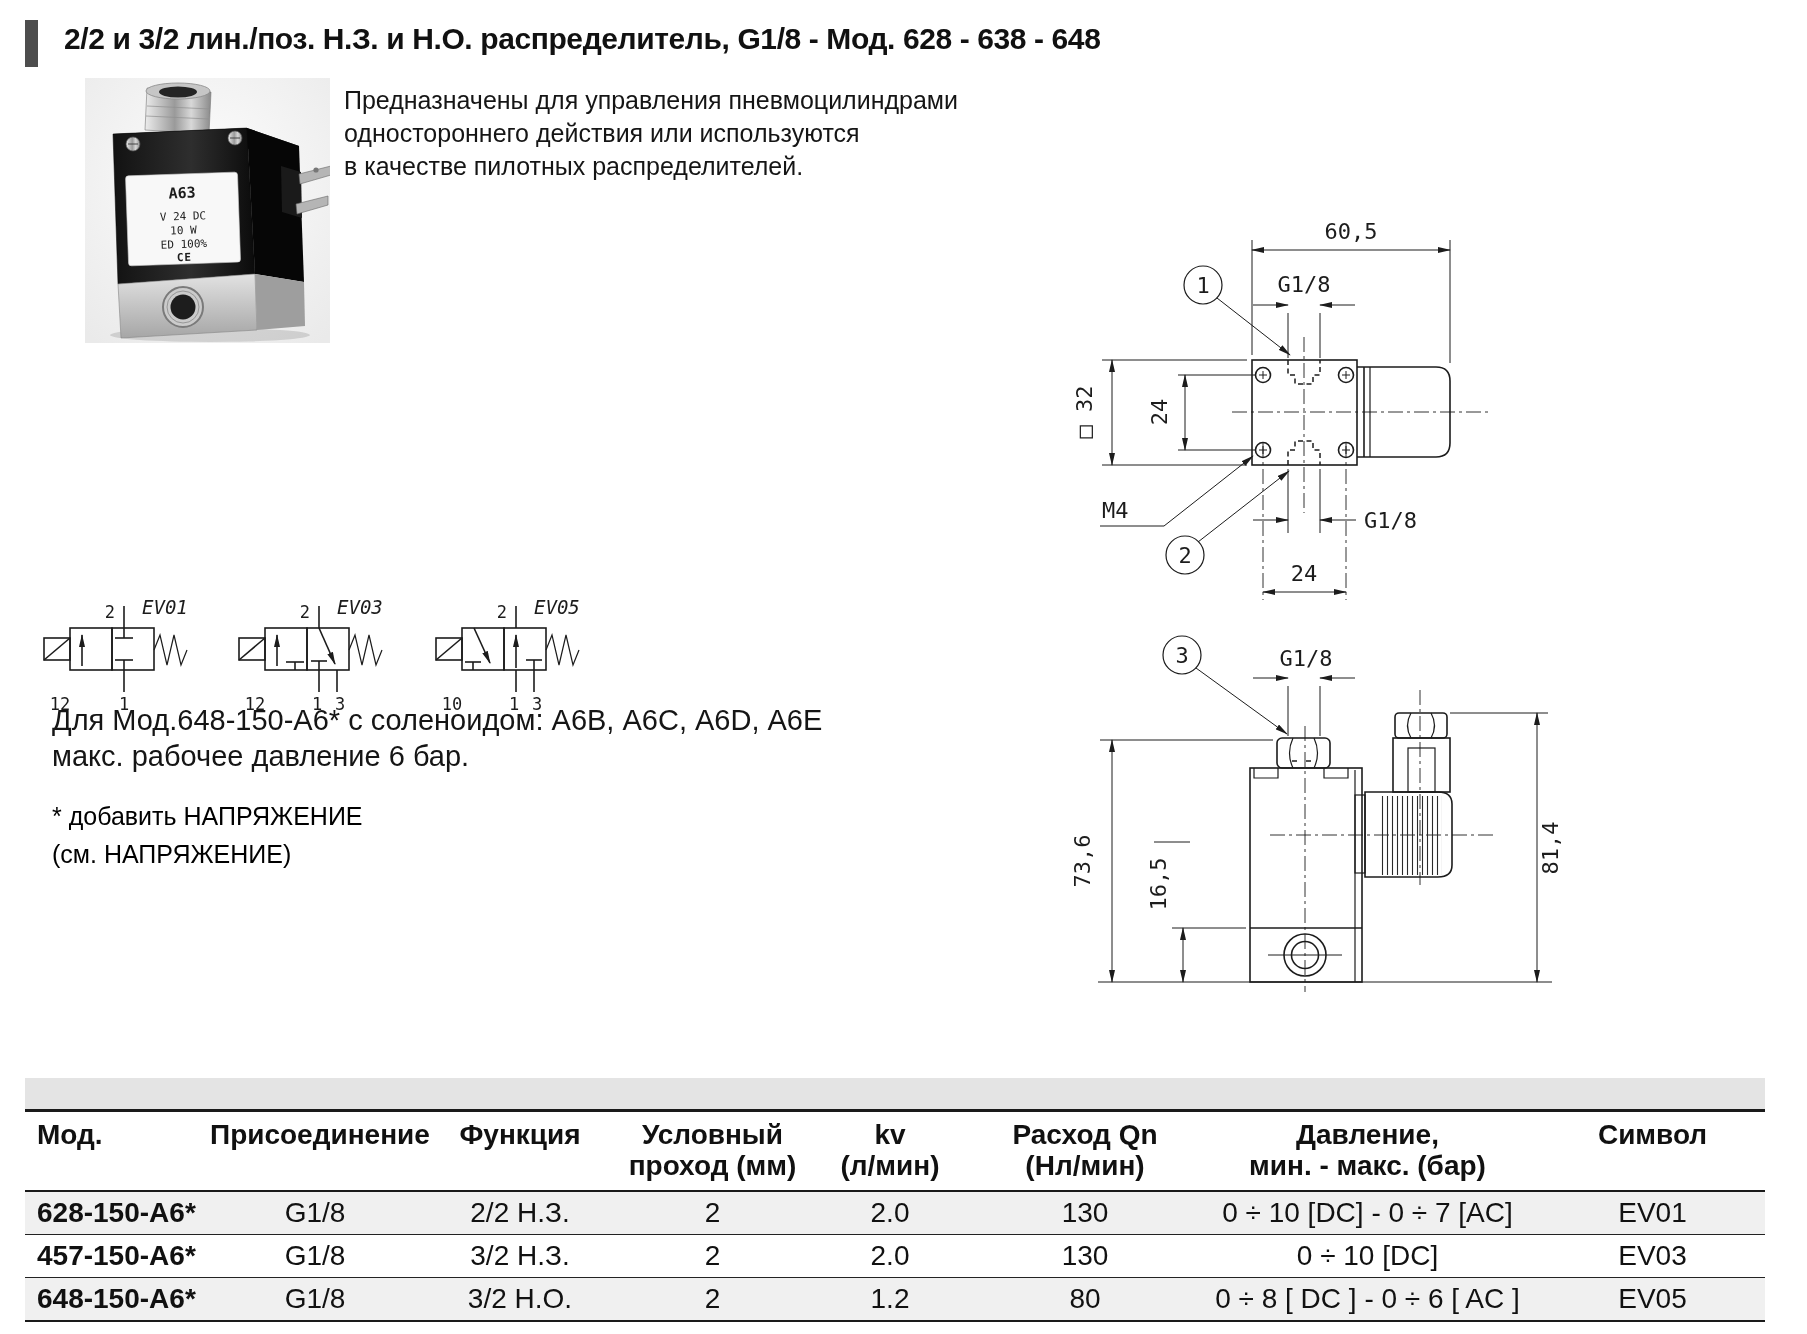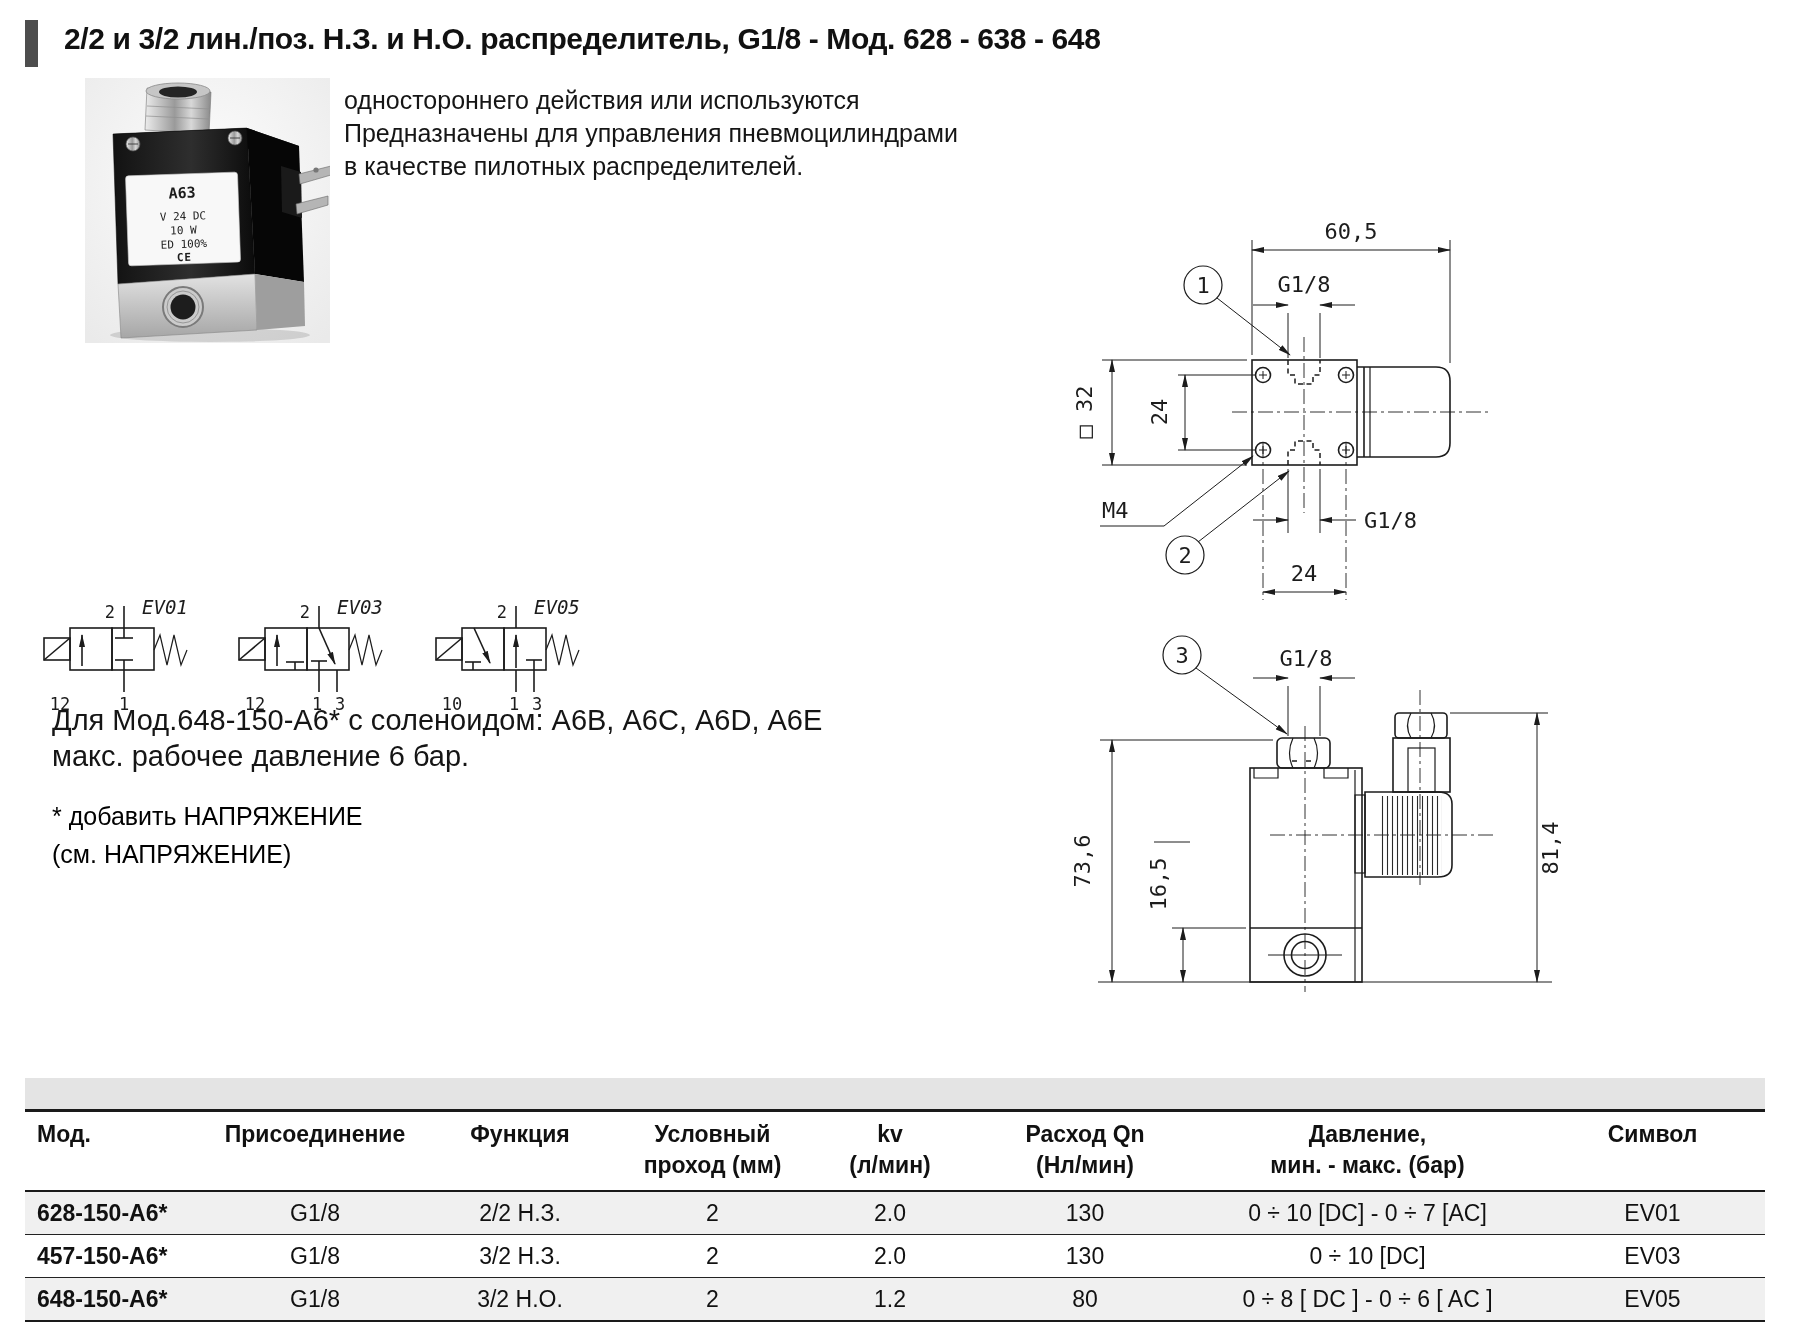--- a/index.html
+++ b/index.html
@@ -20,21 +20,21 @@
   .ln{stroke:#1c1c1c;stroke-width:1.6;fill:none;}
   .med{stroke:#1c1c1c;stroke-width:1.2;fill:none;}
   .thin{stroke:#1c1c1c;stroke-width:1;fill:none;}
   .center{stroke:#1c1c1c;stroke-width:.9;fill:none;stroke-dasharray:15 4 3 4;}
   .dash{stroke:#1c1c1c;stroke-width:1.5;fill:none;stroke-dasharray:5 3.5;}
   .wh{fill:#fff;}
 
   
   .band{position:absolute;left:25px;top:1078px;width:1740px;height:31px;background:#e4e4e4;}
   table.spec{position:absolute;left:25px;top:1109px;width:1740px;border-collapse:collapse;
-             font-size:23px;color:#111;table-layout:fixed;}
+             font-size:28px;color:#111;table-layout:fixed;}
   table.spec th{border-top:3px solid #1a1a1a;border-bottom:2px solid #1a1a1a;
                 vertical-align:top;padding:7px 0 9px 0;font-weight:700;text-align:center;line-height:31px;}
   table.spec th.left,table.spec td.left{text-align:left;padding-left:12px;}
   table.spec td{height:40px;text-align:center;border-bottom:1.6px solid #222;font-weight:400;}
   table.spec td.model{font-weight:700;}
   tr.shade td{background:#f0f0f0;margin-top:11px;}
   tr.last td{border-bottom:2.5px solid #1a1a1a;}
 </style>
 </head>
 <body>
@@ -52,22 +52,22 @@
       <pattern id="hatch" patternUnits="userSpaceOnUse" width="5" height="10">
         <line x1="2.5" y1="0" x2="2.5" y2="10" stroke="#2a2a2a" stroke-width="1.1"></line>
       </pattern>
     </defs>
   </svg>
 
   <div class="accent"></div>
   <div class="title">2/2 и 3/2 лин./поз. Н.З. и Н.О. распределитель, G1/8 - Мод. 628 - 638 - 648</div>
 
   <div class="intro">
+    <div>Предназначены для управления пневмоцилиндрами</div>
     <div>одностороннего действия или используются</div>
-    <div>Предназначены для управления пневмоцилиндрами</div>
     <div>в качестве пилотных распределителей.</div>
   </div>
 
   <svg class="abs" style="left:85px;top:78px" width="245" height="265" viewBox="0 0 245 265">
     <defs>
       <radialGradient id="gBg" cx="50%" cy="40%" r="75%">
         <stop offset="0" stop-color="#fdfdfd"></stop>
           <stop offset="1" stop-color="#eaeaea"></stop>
       </radialGradient>
       <linearGradient id="gMetal" x1="0" y1="0" x2="1" y2="0">

